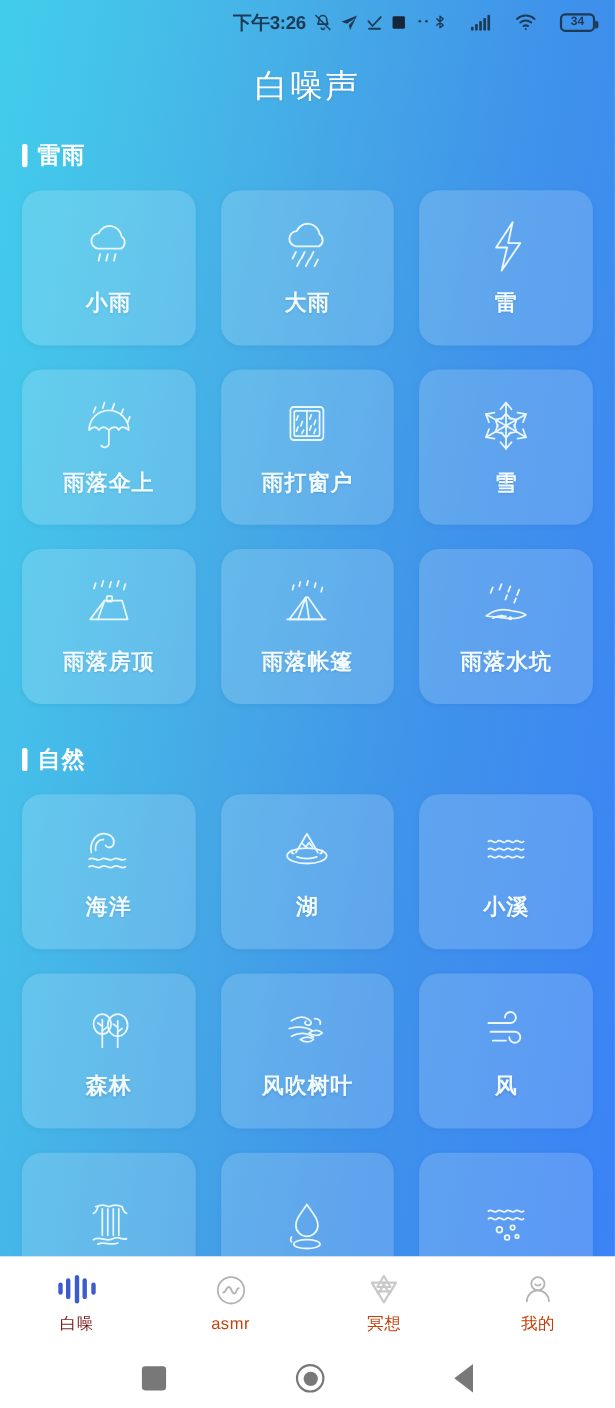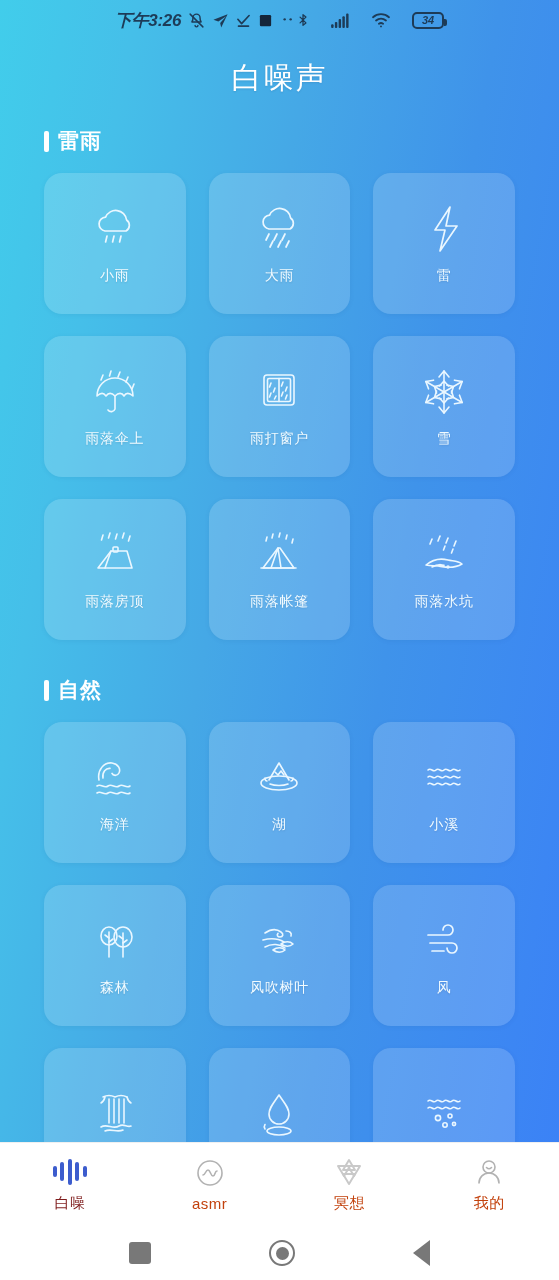--- a/index.html
+++ b/index.html
@@ -17,22 +17,22 @@
   .app-body {
     position:relative;
     width:559px;
     height:1142px;
     background:linear-gradient(100deg,#41cdeb 0%,#45bfe9 18%,#45a8e6 42%,#3f93ea 66%,#3b82f6 100%);
     overflow:hidden;
   }
 
   
   .statusbar {
-    height:40px; display:flex; align-items:center; justify-content:center;
-    padding:0 18px; color:#18334d;font-style:italic;
+    height:40px; display:flex; align-items:center; justify-content:flex-end;
+    padding:0 18px; color:#18334d;
   }
   .sb-left { display:flex; align-items:center; gap:7px; }
   .sb-time { font-size:17px; font-weight:600; letter-spacing:-.3px; color:#1d3b57; }
   .sb-right { display:flex; align-items:center; gap:21px; }
   .sb-ic { display:block; }
   .batt {
     position:relative; width:32px; height:17px; border:2px solid #1d3b57; border-radius:5px;
     display:flex; align-items:center; justify-content:center;
   }
   .batt::after {
@@ -42,42 +42,42 @@
   .batt span { font-size:11px; font-weight:700; color:#1d3b57; line-height:1; }
 
   
   .title {
     text-align:center; color:#ffffff; font-size:30px; letter-spacing:2px;
     padding-top:18px; padding-bottom:20px; font-weight:400;
     text-shadow:0 1px 2px rgba(0,40,80,.12);
   }
 
   
-  .content { padding:0 44px; }
+  .content { padding:0 20px; }
 
   .section-head {
     display:flex; align-items:center; gap:9px;
     margin-top:8px; margin-bottom:18px;
   }
   .section-bar { width:5px; height:21px; background:#ffffff; border-radius:2px; }
   .section-title { color:#ffffff; font-size:21px; font-weight:700; letter-spacing:1px; }
 
   .grid { display:grid; grid-template-columns:repeat(3,1fr); gap:22px 23px; }
 
   .card {
     height:141px; border-radius:18px;
     background:rgba(255,255,255,.17);
     display:flex; flex-direction:column; align-items:center; justify-content:center;
     gap:12px;
     box-shadow:0 1px 5px rgba(10,60,110,.07);
   }
   .card .ico { width:56px; height:52px; display:block; }
   .card .ico svg { width:100%; height:100%; display:block; }
   .card-label {
-    color:#f2fbff; font-size:14px; letter-spacing:.8px; font-weight:400;
+    color:#f2fbff; font-size:20px; letter-spacing:.8px; font-weight:700;
     text-shadow:0 1px 2px rgba(0,40,80,.14);
   }
 
   .sec-gap { height:28px; }
 
   
   .tabbar {
     height:84px; background:#ffffff; display:flex; align-items:center;
     border-top:1px solid #f0f0f0;
   }

